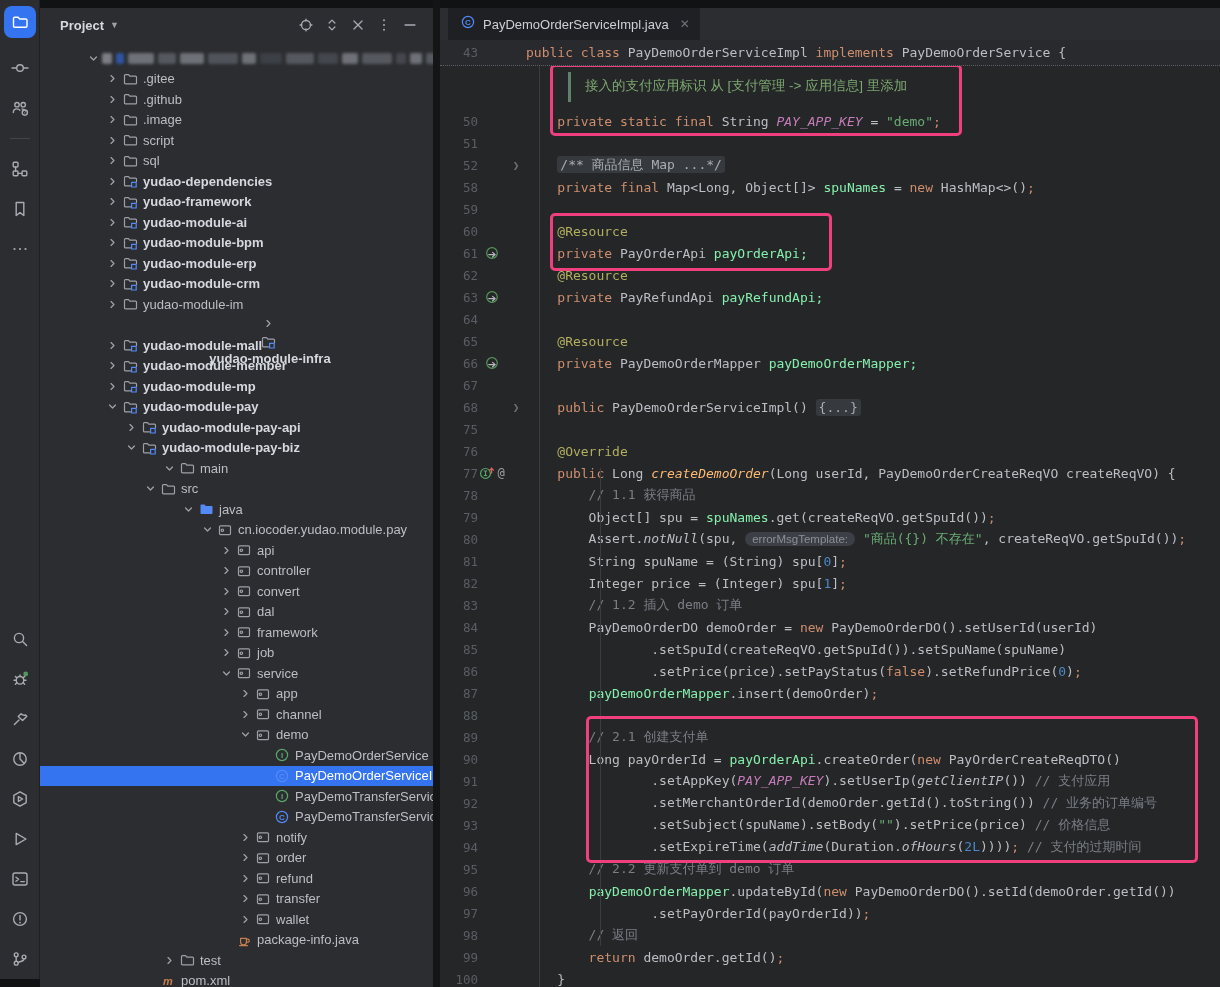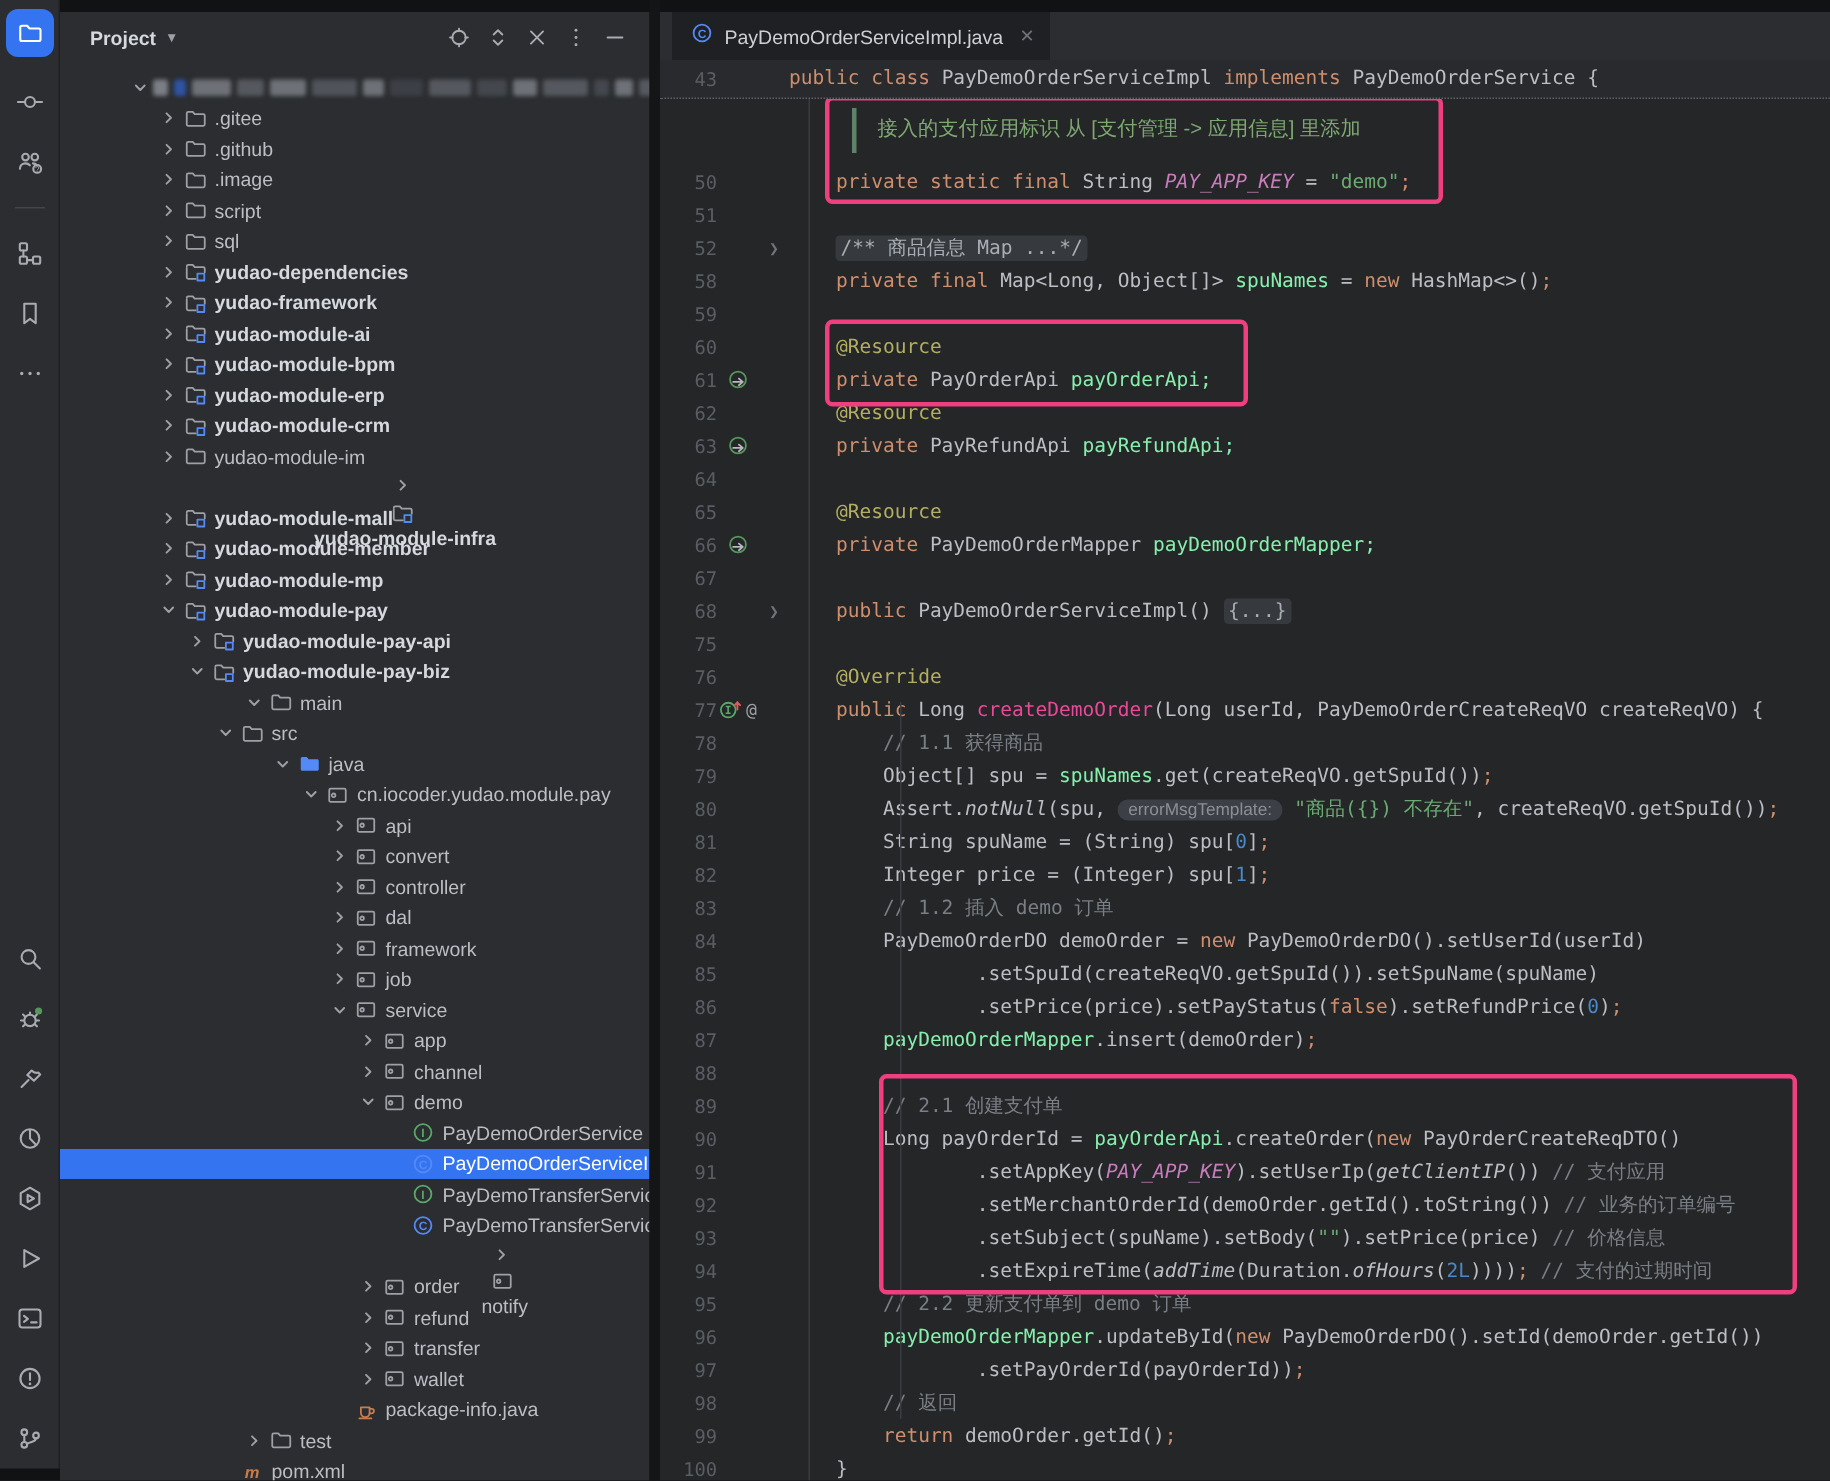--- a/index.html
+++ b/index.html
@@ -45,21 +45,21 @@
   .code-area { position:absolute; top:58px; left:0; right:0; bottom:0; overflow:hidden; }
   .code-line, .sticky-row { font-family:"DejaVu Sans Mono","Liberation Mono",monospace; font-size:13px; }
   .code-line { height:22px; display:flex; align-items:center; }
   .ln { width:38px; flex:0 0 38px; text-align:right; color:#5A5E64; font-size:12.5px; }
   .gi { width:28px; flex:0 0 28px; display:flex; align-items:center; justify-content:center; gap:1px; }
   .gf { width:20px; flex:0 0 20px; color:#6F737A; font-size:11px; display:flex; align-items:center; justify-content:center; }
   .ct { white-space:pre; flex:1; }
   .tok-kw { color:#CF8E6D; } .tok-d { color:#BCBEC4; } .tok-an { color:#B3AE60; }
   .tok-fl { color:#86efac; } .tok-cs { color:#C77DBB; font-style:italic; }
   .tok-st { color:#6AAB73; } .tok-cm { color:#7A7E85; } .tok-nm { color:#4A88C7; }
-  .tok-mt { color:#ec4899; } .tok-it { color:#BCBEC4; font-style:italic; }
+  .tok-mt { color:#fdba74;font-style:italic; } .tok-it { color:#BCBEC4; font-style:italic; }
   .tok-fd { color:#A9AEB5; background:#36393D; border-radius:3px; padding:1px 3px; }
   .tok-il { color:#8C9096; background:#3C3F45; border-radius:9px; padding:1px 7px; font-size:11.5px; font-family:"Liberation Sans",sans-serif; }
   .comment-block { position:relative; height:44px; }
   .cb-bar { position:absolute; left:128px; top:6px; bottom:8px; width:3px; background:#5F826B; }
   .cb-text { position:absolute; left:145px; top:11px; font-family:"Liberation Sans",sans-serif; font-size:13.5px; color:#7DA870; }
   .anno-box { position:absolute; border:3px solid #EF3F7F; border-radius:5px; pointer-events:none; }
   .guide { position:absolute; width:1px; background:#393C40; }
   .at-glyph { color:#9DA0A6; font-size:12px; font-family:"DejaVu Sans Mono",monospace; }
 </style>
 </head>
@@ -579,35 +579,35 @@
             <svg width="11" height="11" viewBox="0 0 12 12" fill="none" stroke="currentColor" stroke-width="1.4" stroke-linecap="round" stroke-linejoin="round">
               <path d="M4.4 2.8 7.6 6 4.4 9.2"></path>
             </svg>
           </span>
           <span class="tr-ico">
             <svg width="16" height="16" viewBox="0 0 16 16" fill="none" stroke="#9DA0A6" stroke-width="1.2" stroke-linecap="round" stroke-linejoin="round">
               <rect x="2.5" y="3.8" width="11" height="8.8" rx="1"></rect>
               <circle cx="5.4" cy="8.2" r="1.2"></circle>
             </svg>
           </span>
+          <span class="tr-label">controller</span>
+        </div>
+        <div class="tree-row" style="padding-left: 177px;">
+          <span class="tr-chev">
+            <svg width="11" height="11" viewBox="0 0 12 12" fill="none" stroke="currentColor" stroke-width="1.4" stroke-linecap="round" stroke-linejoin="round">
+              <path d="M4.4 2.8 7.6 6 4.4 9.2"></path>
+            </svg>
+          </span>
+          <span class="tr-ico">
+            <svg width="16" height="16" viewBox="0 0 16 16" fill="none" stroke="#9DA0A6" stroke-width="1.2" stroke-linecap="round" stroke-linejoin="round">
+              <rect x="2.5" y="3.8" width="11" height="8.8" rx="1"></rect>
+              <circle cx="5.4" cy="8.2" r="1.2"></circle>
+            </svg>
+          </span>
           <span class="tr-label">convert</span>
-        </div>
-        <div class="tree-row" style="padding-left: 177px;">
-          <span class="tr-chev">
-            <svg width="11" height="11" viewBox="0 0 12 12" fill="none" stroke="currentColor" stroke-width="1.4" stroke-linecap="round" stroke-linejoin="round">
-              <path d="M4.4 2.8 7.6 6 4.4 9.2"></path>
-            </svg>
-          </span>
-          <span class="tr-ico">
-            <svg width="16" height="16" viewBox="0 0 16 16" fill="none" stroke="#9DA0A6" stroke-width="1.2" stroke-linecap="round" stroke-linejoin="round">
-              <rect x="2.5" y="3.8" width="11" height="8.8" rx="1"></rect>
-              <circle cx="5.4" cy="8.2" r="1.2"></circle>
-            </svg>
-          </span>
-          <span class="tr-label">controller</span>
         </div>
         <div class="tree-row" style="padding-left: 177px;">
           <span class="tr-chev">
             <svg width="11" height="11" viewBox="0 0 12 12" fill="none" stroke="currentColor" stroke-width="1.4" stroke-linecap="round" stroke-linejoin="round">
               <path d="M4.4 2.8 7.6 6 4.4 9.2"></path>
             </svg>
           </span>
           <span class="tr-ico">
             <svg width="16" height="16" viewBox="0 0 16 16" fill="none" stroke="#9DA0A6" stroke-width="1.2" stroke-linecap="round" stroke-linejoin="round">
               <rect x="2.5" y="3.8" width="11" height="8.8" rx="1"></rect>
@@ -733,21 +733,21 @@
         <div class="tree-row" style="padding-left: 215px;">
           <span class="tr-chev"></span>
           <span class="tr-ico">
             <svg width="16" height="16" viewBox="0 0 16 16" fill="none" stroke="#9DA0A6" stroke-width="1.2" stroke-linecap="round" stroke-linejoin="round">
               <circle cx="8" cy="8" r="5.6" stroke="#548AF7"></circle>
               <text x="8" y="11" font-size="8" font-weight="bold" fill="#548AF7" stroke="none" text-anchor="middle">C</text>
             </svg>
           </span>
           <span class="tr-label">PayDemoTransferServiceImpl</span>
         </div>
-        <div class="tree-row" style="padding-left: 196px; flex-direction: column;">
+        <div class="tree-row" style="padding-left: 196px;">
           <span class="tr-chev">
             <svg width="11" height="11" viewBox="0 0 12 12" fill="none" stroke="currentColor" stroke-width="1.4" stroke-linecap="round" stroke-linejoin="round">
               <path d="M4.4 2.8 7.6 6 4.4 9.2"></path>
             </svg>
           </span>
           <span class="tr-ico">
             <svg width="16" height="16" viewBox="0 0 16 16" fill="none" stroke="#9DA0A6" stroke-width="1.2" stroke-linecap="round" stroke-linejoin="round">
               <rect x="2.5" y="3.8" width="11" height="8.8" rx="1"></rect>
               <circle cx="5.4" cy="8.2" r="1.2"></circle>
             </svg>

